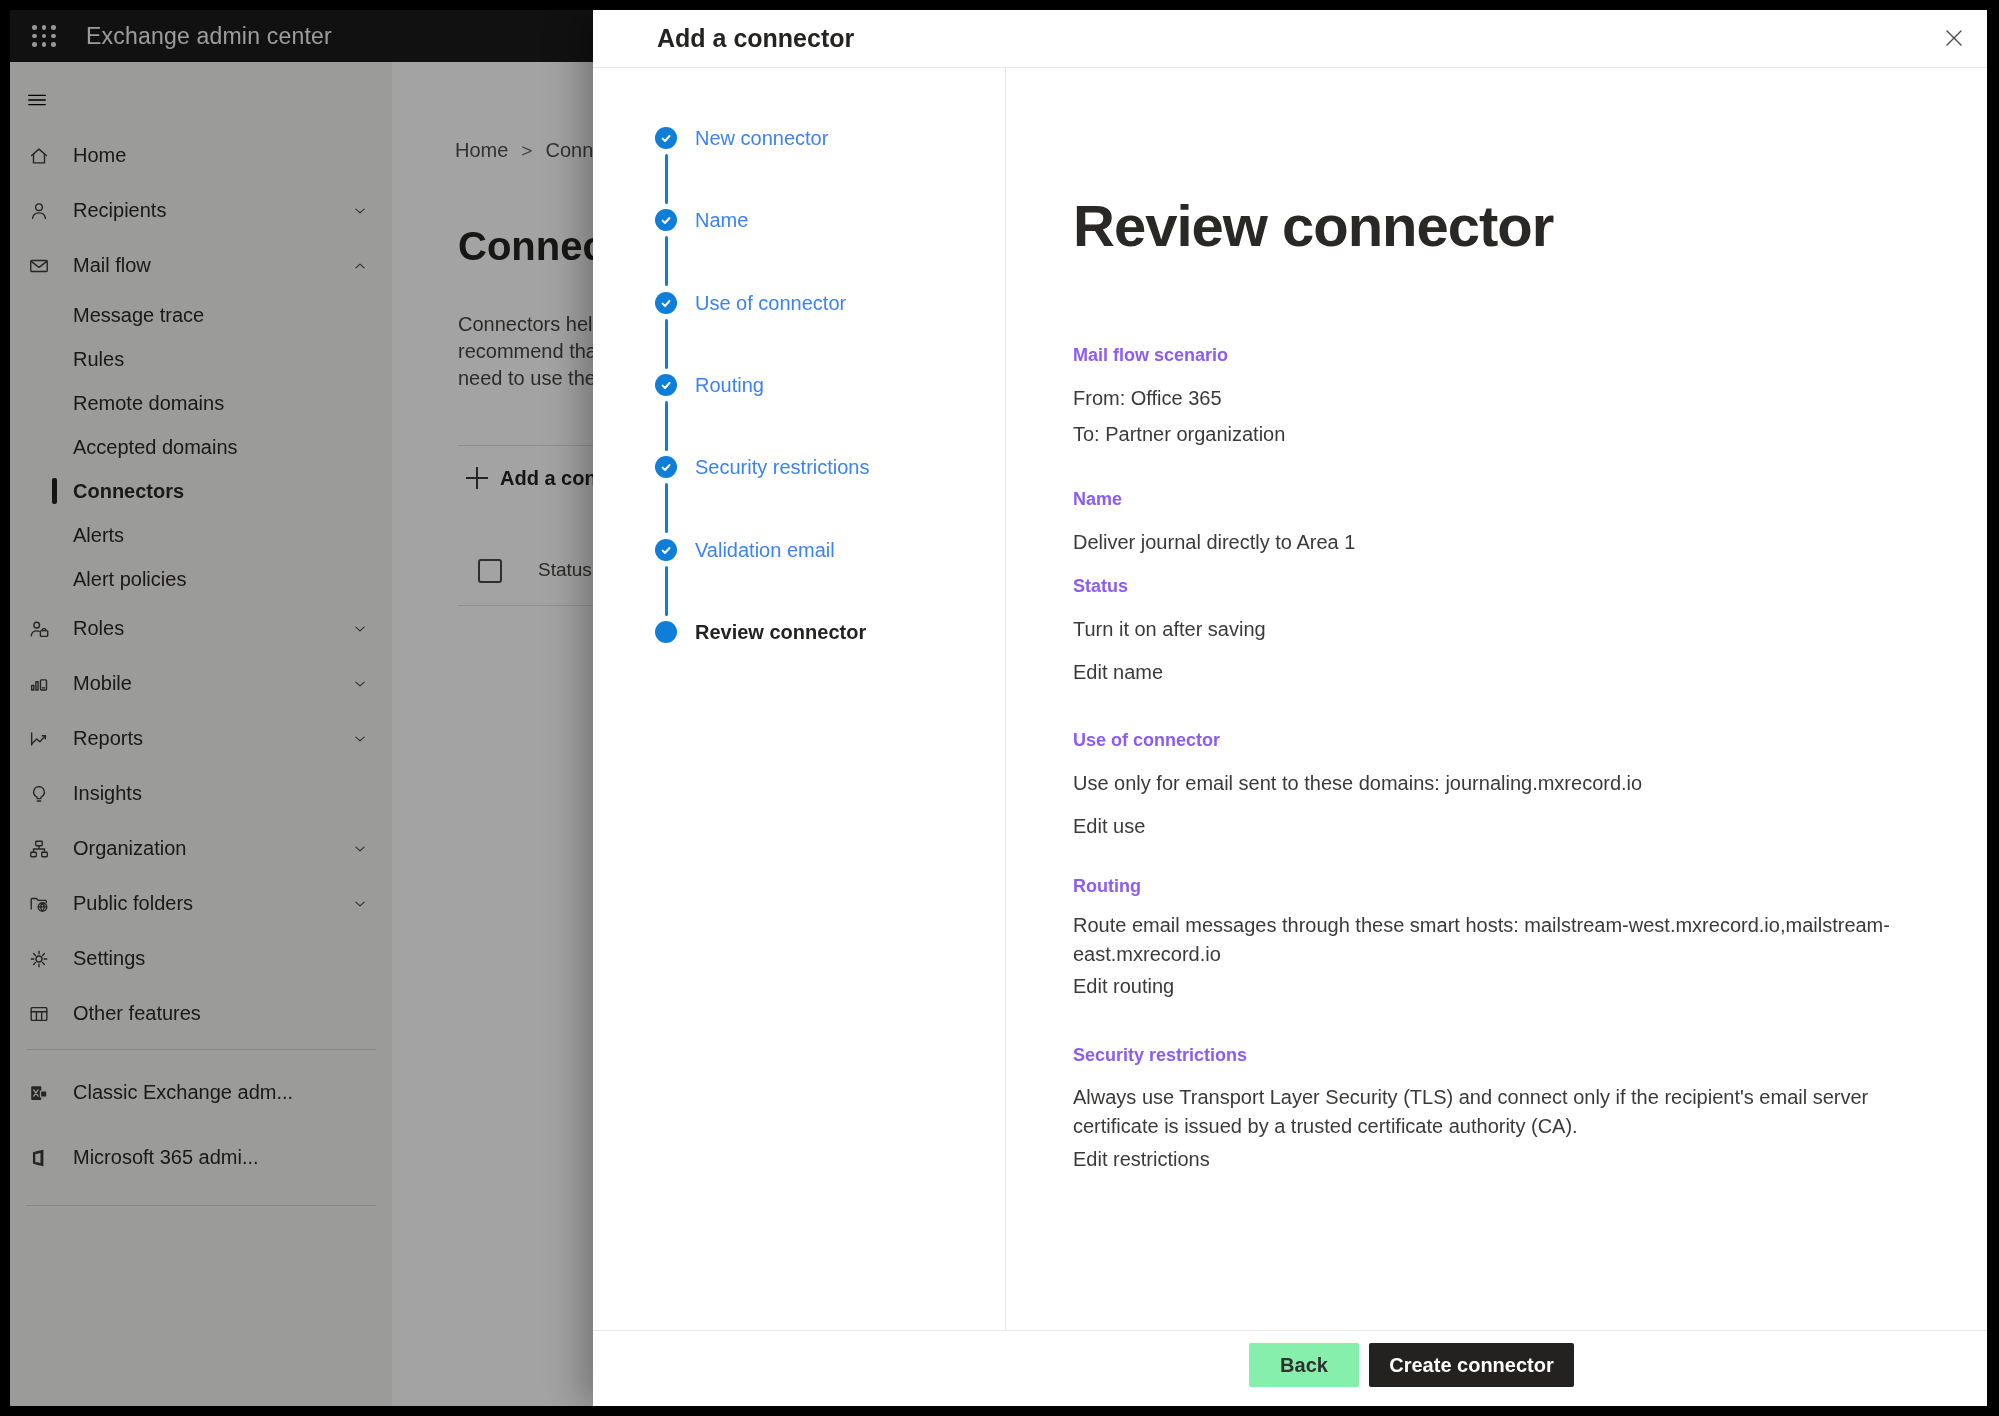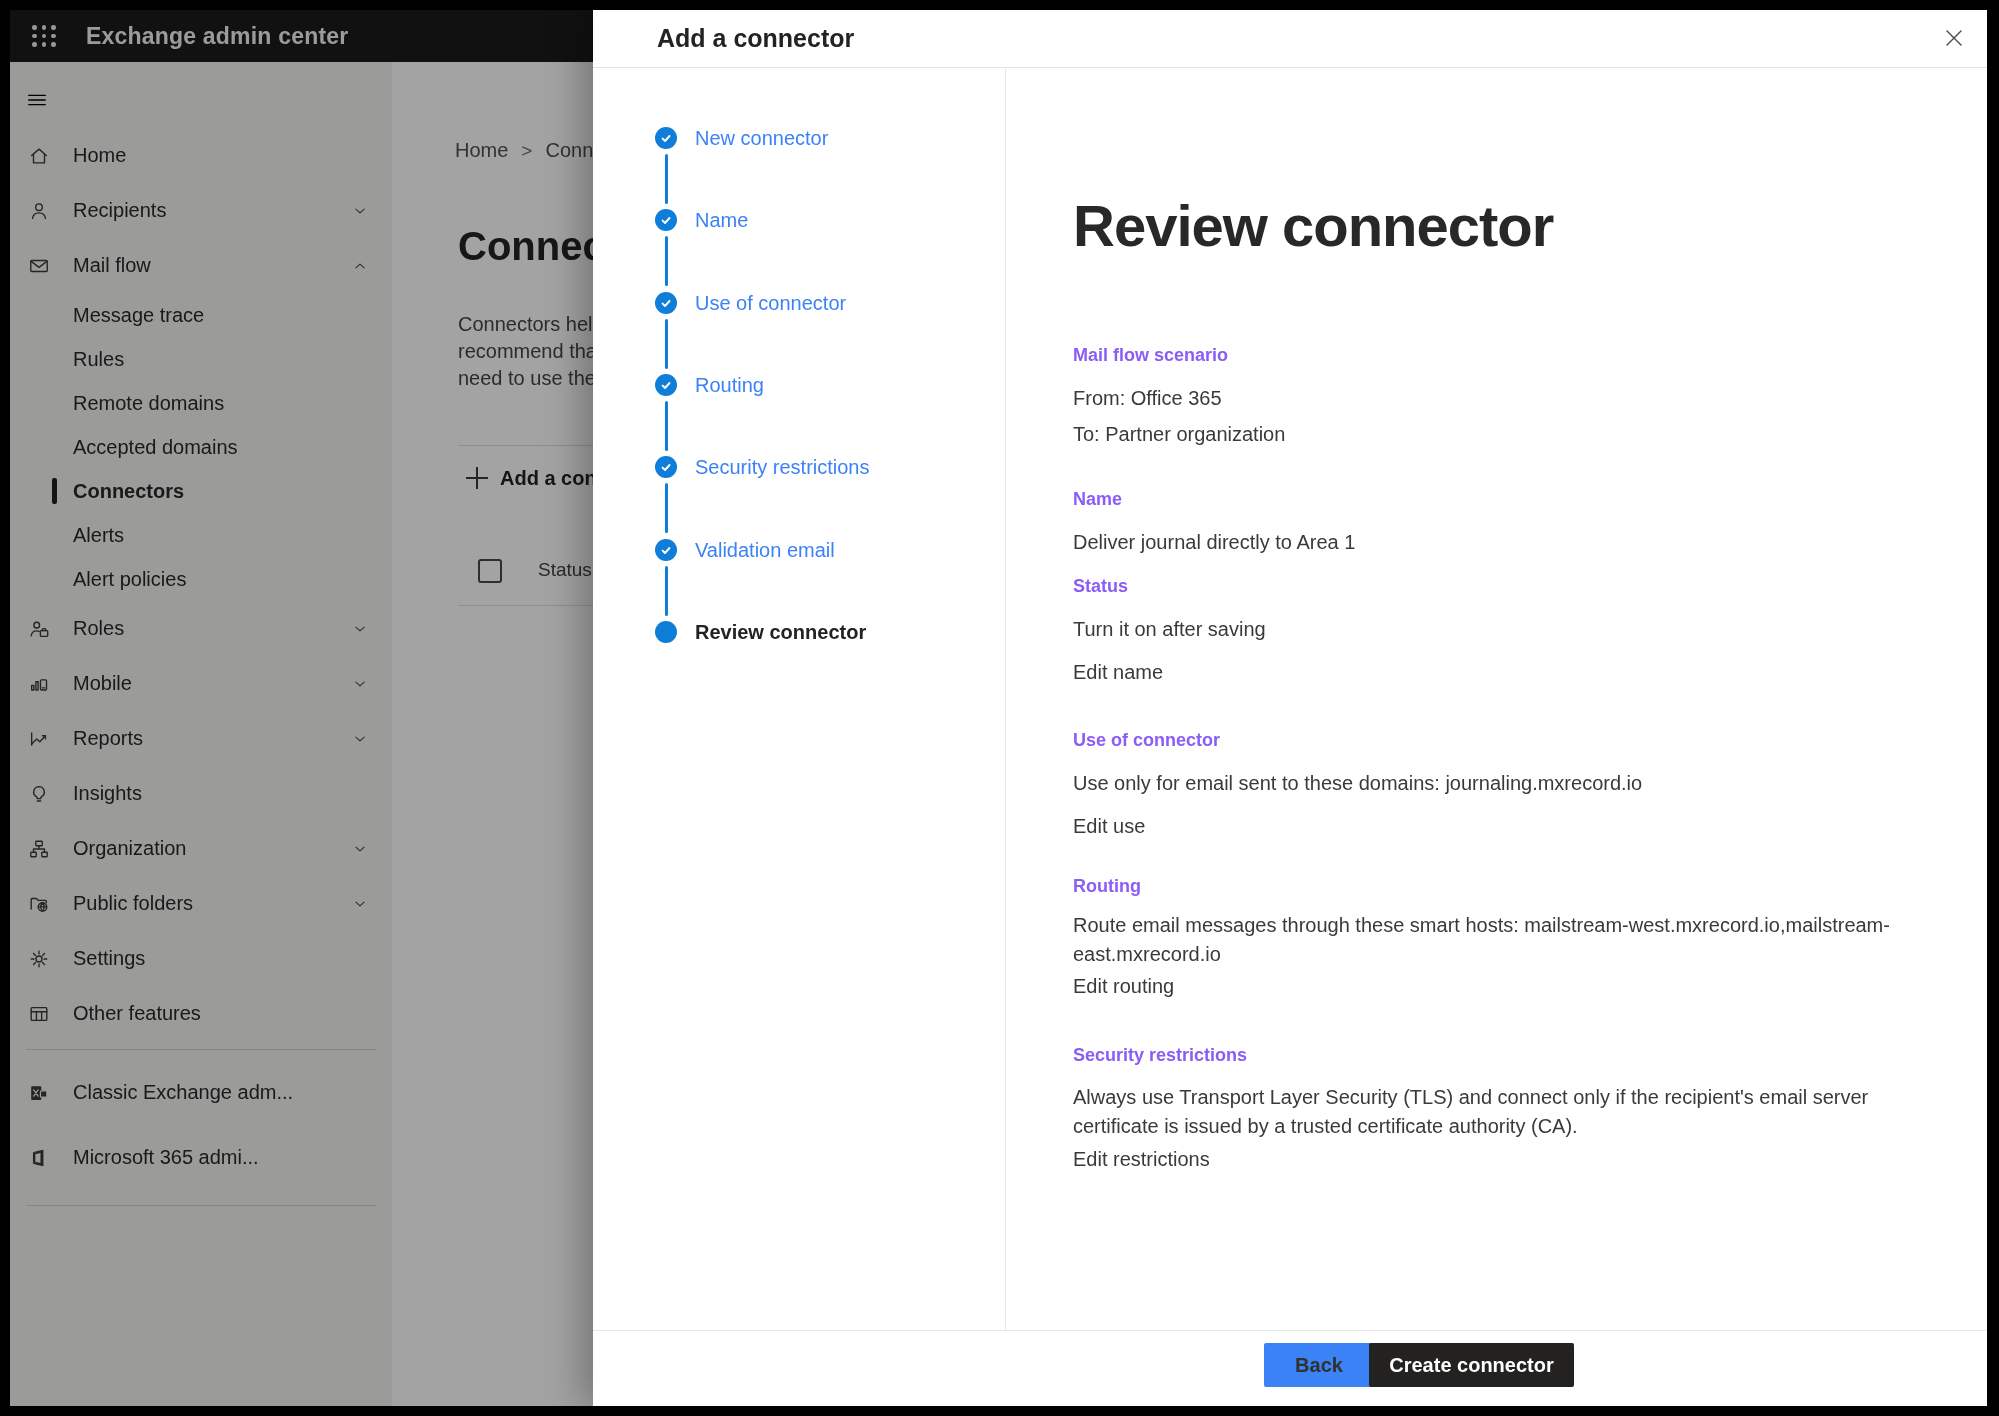--- a/index.html
+++ b/index.html
@@ -7,21 +7,21 @@
     width:1999px;height:1416px;position:relative;background:#000;
     font-family:"Liberation Sans","DejaVu Sans",sans-serif;overflow:hidden;
     -webkit-font-smoothing:antialiased;
   }
   .frame{position:absolute;left:10px;top:10px;right:12px;bottom:10px;background:#fff;overflow:hidden}
 
   
   .topbar{position:absolute;left:0;top:0;right:0;height:52px;background:#1d1c1c;display:flex;align-items:center;z-index:1}
   .waffle{margin-left:19px;width:30px;height:30px;display:flex;flex-wrap:wrap;align-content:center;justify-content:center;gap:4px 5px;cursor:pointer}
   .waffle i{width:4.5px;height:4.5px;border-radius:50%;background:#ededed;display:block}
-  .tb-title{color:#f2f2f1;font-size:23px;font-weight:700;margin-left:27px;letter-spacing:.2px;white-space:nowrap}
+  .tb-title{color:#f2f2f1;font-size:23px;font-weight:400;margin-left:27px;letter-spacing:.2px;white-space:nowrap}
 
   
   .sidebar{position:absolute;left:0;top:52px;width:382px;bottom:0;background:#f3f2f1;z-index:1}
   .hamburger{margin:16px 0 0 16px;width:46px;height:44px;display:flex;align-items:center;cursor:pointer}
   .nav{margin-top:6px}
   .sb-row{display:flex;align-items:center;position:relative;padding-left:18px;cursor:pointer}
   .sb-row.top{height:55px}
   .sb-row.sub{height:44px;padding-left:63px}
   .sb-icon{width:24px;display:flex;align-items:center;justify-content:flex-start;margin-right:21px;color:#3b3a39}
   .sb-label{font-size:20px;color:#2b2a29;white-space:nowrap}
@@ -69,21 +69,21 @@
   .step-label.current{font-weight:700;color:#242322}
 
   
   .rv-h1{position:absolute;left:480px;top:182px;font-size:58px;font-weight:700;color:#2a2827;letter-spacing:-1px;white-space:nowrap}
   .rv{position:absolute;left:480px;width:920px;font-size:20px;line-height:29px;color:#3b3a39}
   .rv.hd{font-weight:700;font-size:18px;color:#8b5cf6}
   .rv.lnk{cursor:pointer;width:auto}
 
   
   .btn{position:absolute;top:1333px;height:44px;border:none;border-radius:2px;font-size:20px;font-weight:600;font-family:inherit;cursor:pointer;display:flex;align-items:center;justify-content:center}
-  .btn-back{left:671px;width:110px;background:#3b82f6;color:#323130}
+  .btn-back{left:656px;width:110px;background:#86efac;color:#323130}
   .btn-create{left:776px;width:205px;background:#232221;color:#fff}
 </style>
 </head>
 <body>
 
 <div class="frame">
 
   <div class="topbar">
     <div class="waffle">
       <i></i>

